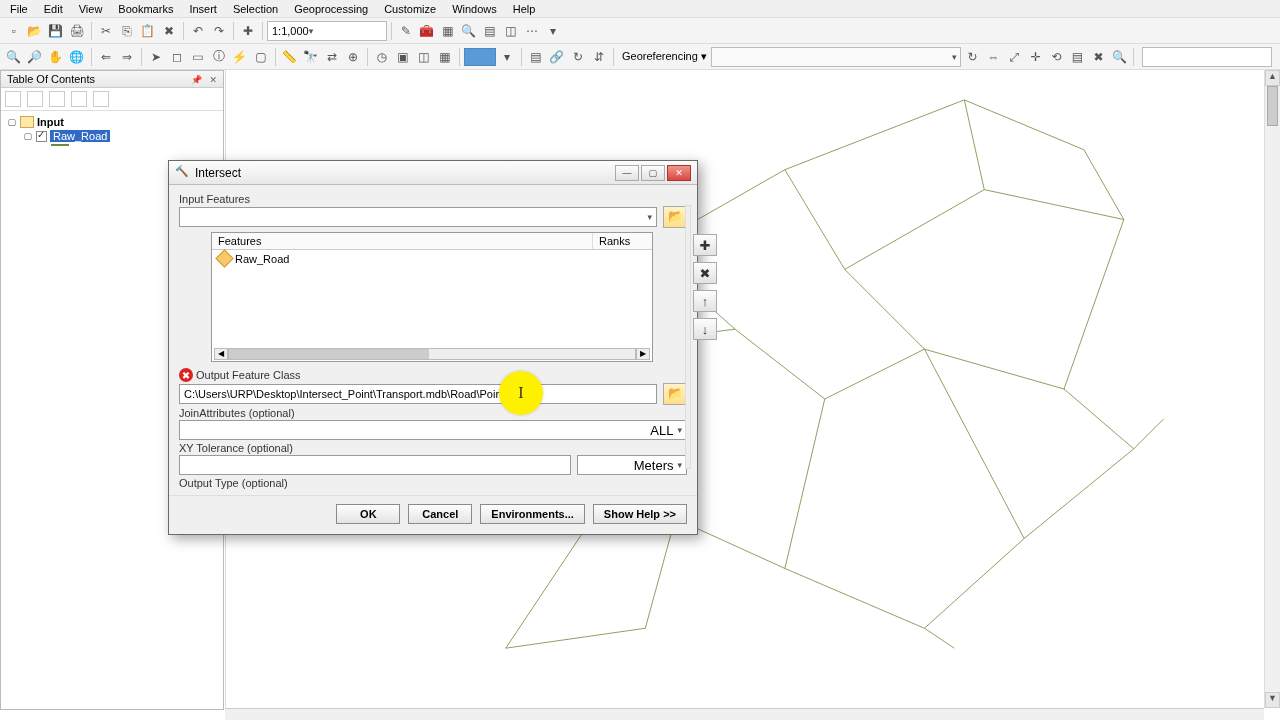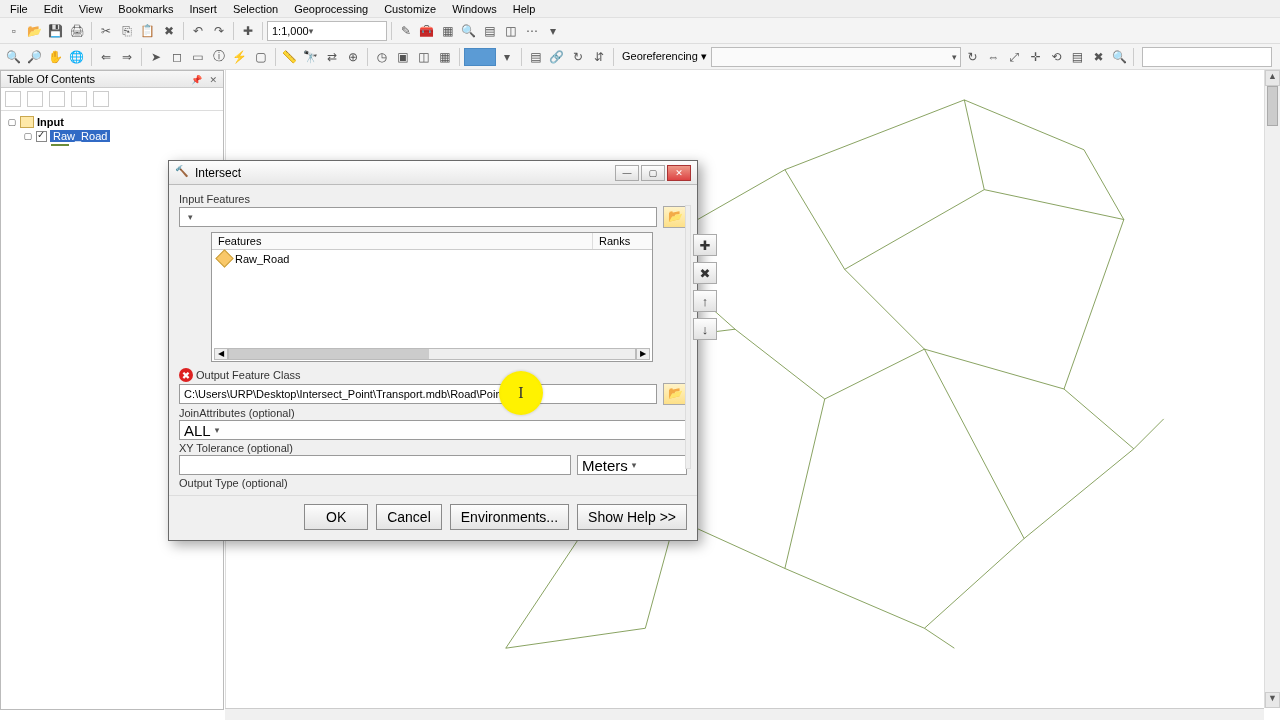--- a/index.html
+++ b/index.html
@@ -56,40 +56,40 @@
 .dlg-title .hammer::before { content:"🔨"; font-size:11px; position:absolute; top:-1px;}
 .dlg-title .caption { flex:1; font-size: 12px; }
 .dlg-winbtns { display:flex; gap:2px;}
 .dlg-winbtns .wb { width:24px; height:16px; border:1px solid #aaa; background:linear-gradient(#fdfdfd,#e2e2e2); display:flex; align-items:center; justify-content:center; font-size:9px; color:#444;}
 .dlg-winbtns .wb.close { background:linear-gradient(#e98,#d44); color:#fff; border-color:#a33;}
 .dlg-body { padding: 6px 10px 8px 10px; position:relative;}
 .form-label { font-size: 11px; color:#333; margin-top:2px; margin-bottom:1px; display:flex; align-items:center; gap:3px;}
 .err-badge { width:14px; height:14px; border-radius:50%; background:#d22; color:#fff; font-size:10px; display:inline-flex; align-items:center; justify-content:center;}
 .input-row { display:flex; gap:6px; align-items:center;}
 .text-input { flex:1; height:20px; border:1px solid #9a9a9a; background:#fff; padding: 2px 4px; font-size:11px;}
-.combo { height:20px; border:1px solid #9a9a9a; background:#fff; display:flex; align-items:center; justify-content:flex-start; padding:0 4px; font-size:15px;}
+.combo { height:20px; border:1px solid #9a9a9a; background:#fff; display:flex; align-items:center; justify-content:flex-end; padding:0 4px; font-size:13px;}
 .combo::after { content:"▾"; font-size:9px; color:#555; margin-left:4px;}
 .browse-btn { width:24px; height:22px; border:1px solid #aaa; background:linear-gradient(#fff3c8,#fde088); position:relative;}
 .browse-btn::before { content:"📂"; font-size:12px; position:absolute; top:2px; left:4px;}
 .square-btn { width:24px; height:22px; border:1px solid #aaa; background:linear-gradient(#fdfdfd,#e2e2e2); display:flex; align-items:center; justify-content:center; font-size:13px; color:#333;}
 .features-box { border:1px solid #9a9a9a; background:#fff; height:130px; position:relative; margin-top:4px;}
 .features-header { display:flex; border-bottom:1px solid #ccc; font-size:11px; background:#fafafa;}
 .features-header .col1 { flex:1; padding:2px 6px;}
 .features-header .col2 { width:60px; padding:2px 6px; border-left:1px solid #ddd;}
 .feature-row { display:flex; align-items:center; padding:2px 6px; gap:4px; font-size:11px;}
 .feature-row .ficon { width:13px; height:13px; background:#f9c869; border:1px solid #caa040; transform: rotate(45deg);}
 .features-scroll { position:absolute; bottom:0; left:2px; right:2px; height:14px; display:flex; align-items:center;}
 .features-scroll .sa { width:14px; height:12px; border:1px solid #bbb; background:#eee; font-size:8px; text-align:center;}
 .features-scroll .strack { flex:1; height:12px; border:1px solid #bbb; background:#eee; position:relative;}
 .features-scroll .sthumb { position:absolute; left:0; top:0; bottom:0; width:200px; background:#ccc;}
 .features-side { position:absolute; right:-32px; top:2px; width:26px; display:flex; flex-direction:column; gap:6px;}
 .side-scroll { position:absolute; right:6px; top:20px; width:6px; bottom:26px; background:#eee; border:1px solid #ddd;}
 
 .dlg-buttons { display:flex; gap:8px; justify-content:flex-end; padding: 8px 10px 10px 10px; border-top:1px solid #ddd;}
-.dlg-btn { min-width:64px; height:26px; border:1px solid #8a8a8a; background:linear-gradient(#fdfdfd,#e4e4e4); font-size:14px; padding: 0 10px; }
+.dlg-btn { min-width:64px; height:20px; border:1px solid #8a8a8a; background:linear-gradient(#fdfdfd,#e4e4e4); font-size:11px; padding: 0 10px; font-weight: bold; }
 
 
 .highlight { position:absolute; width:44px; height:44px; border-radius:50%; background:radial-gradient(circle,#fff200 60%, #f5e000 100%); box-shadow: 0 0 3px rgba(0,0,0,0.2); display:flex; align-items:center; justify-content:center;}
 .highlight::after { content:"I"; font-family: "Times New Roman", serif; font-size:16px; color:#333; }
 
 </style>
 </head>
 <body>
 
 <div class="menubar">

